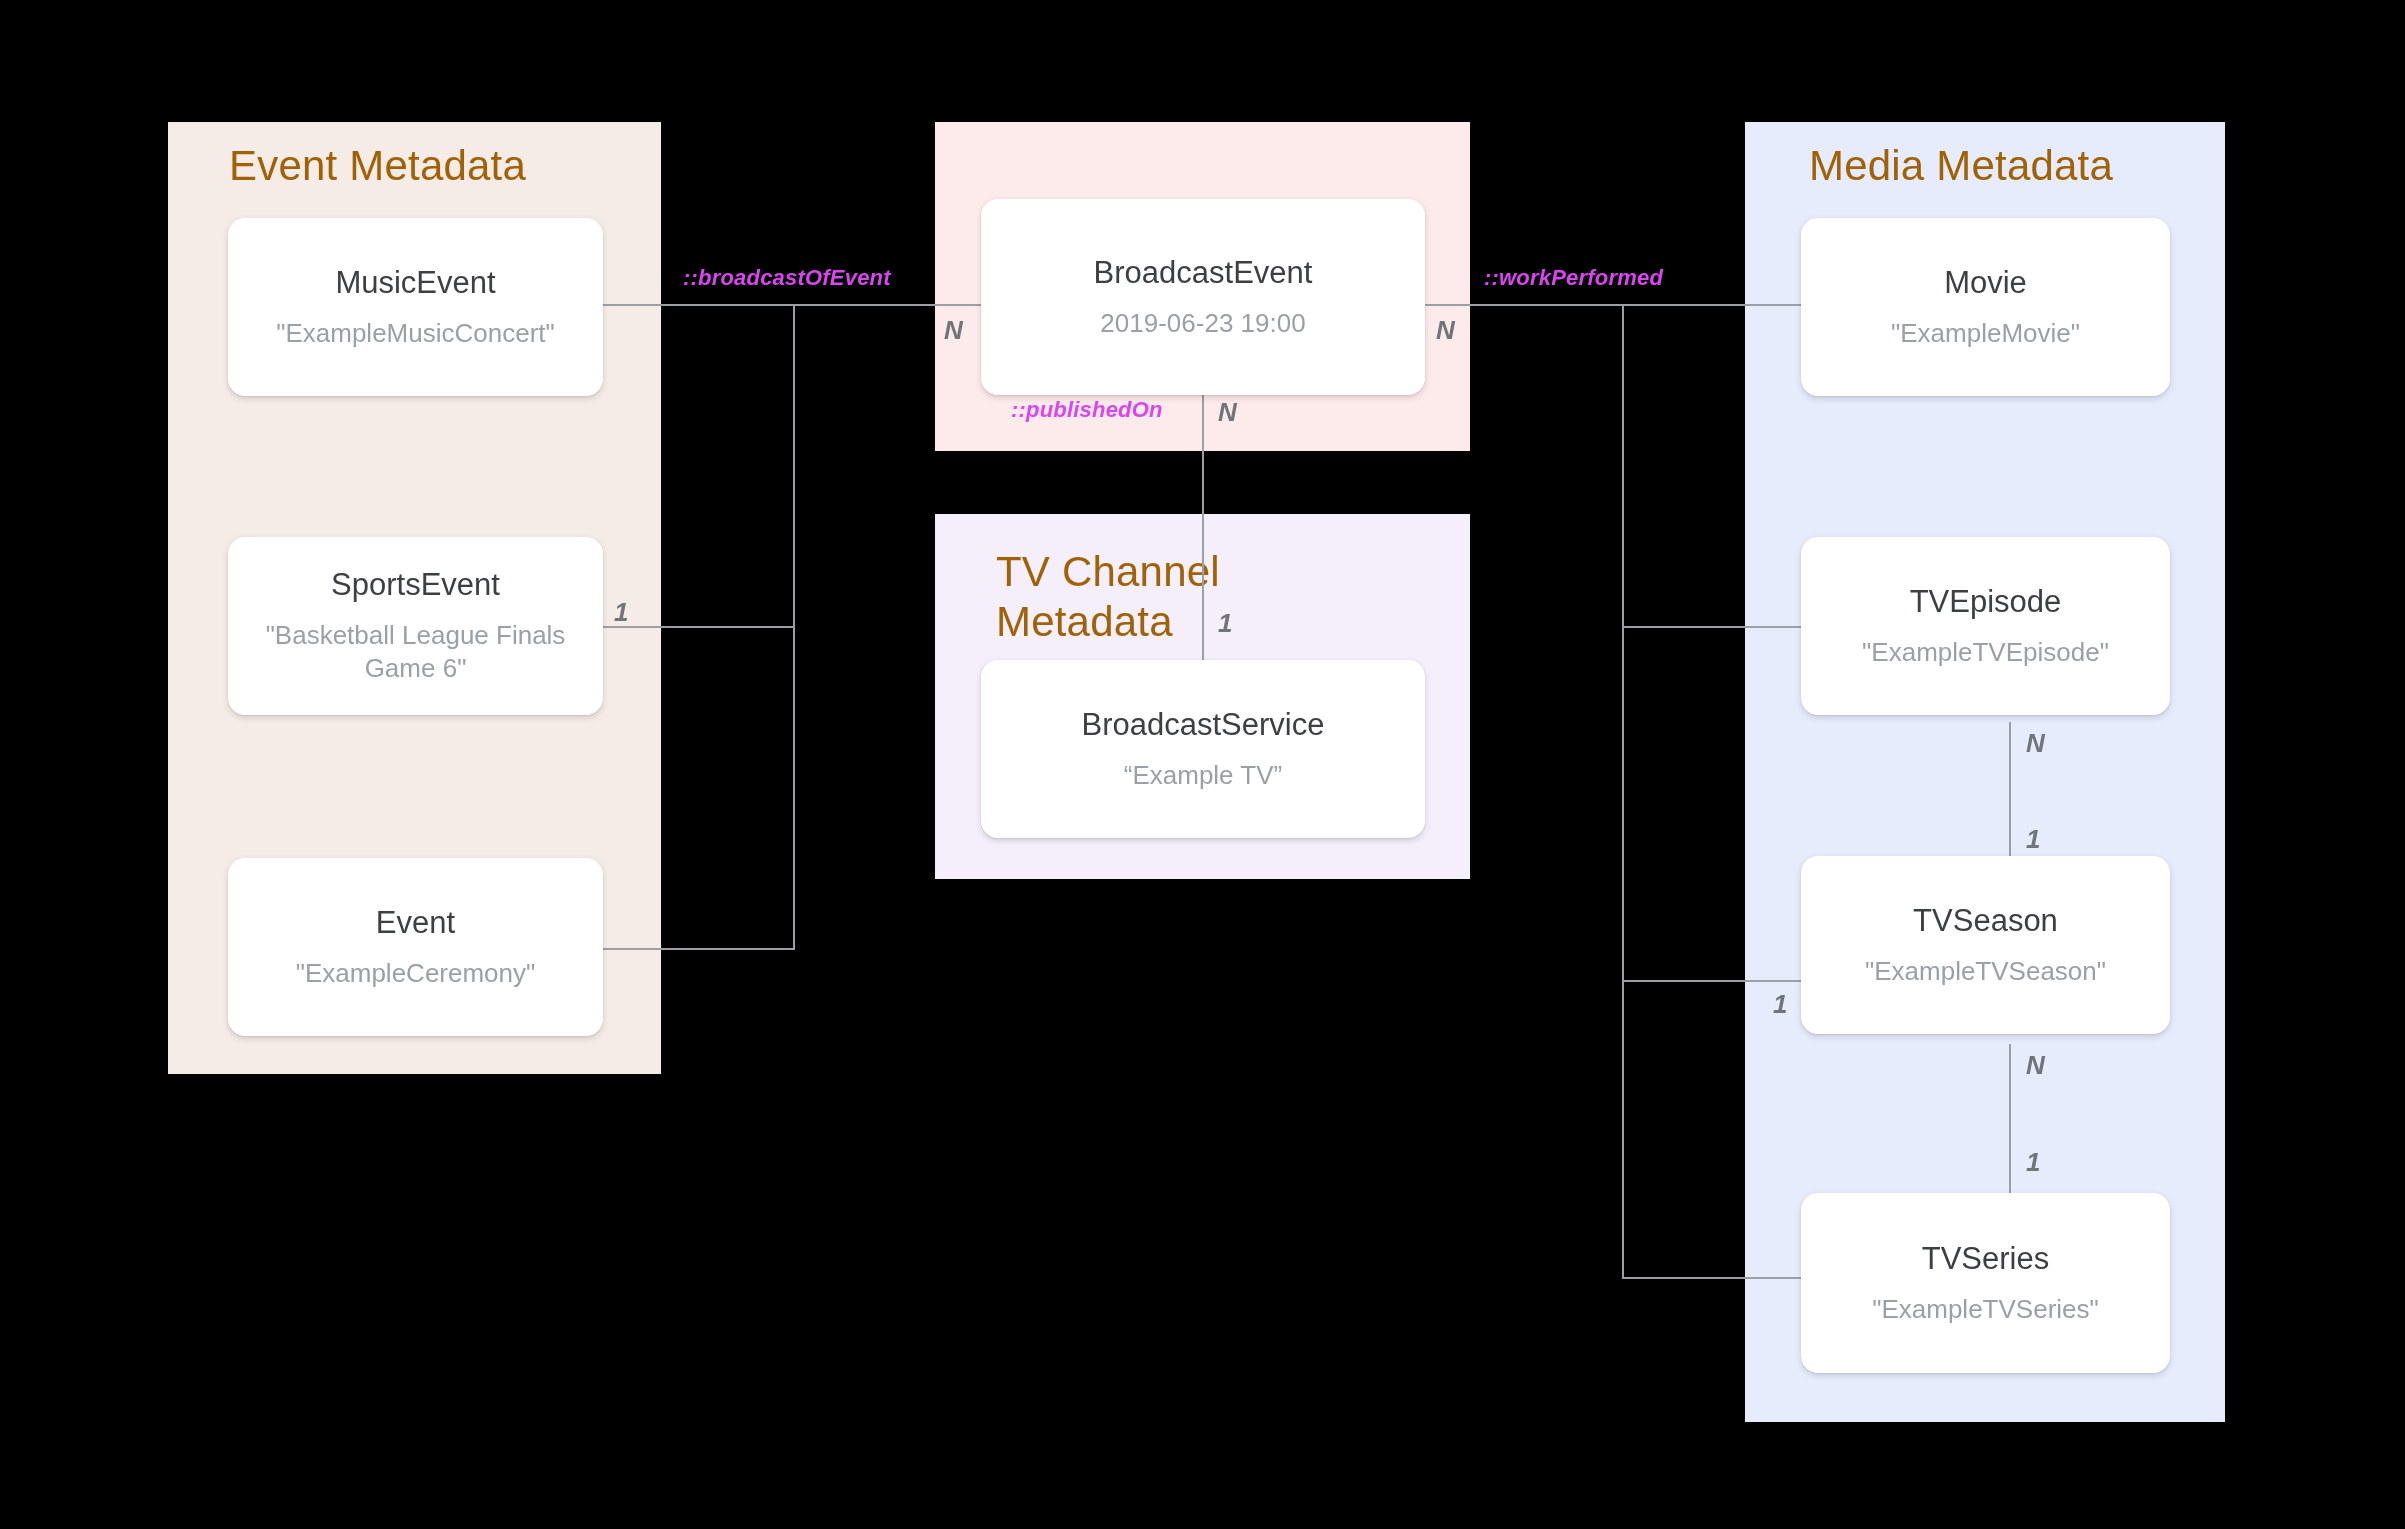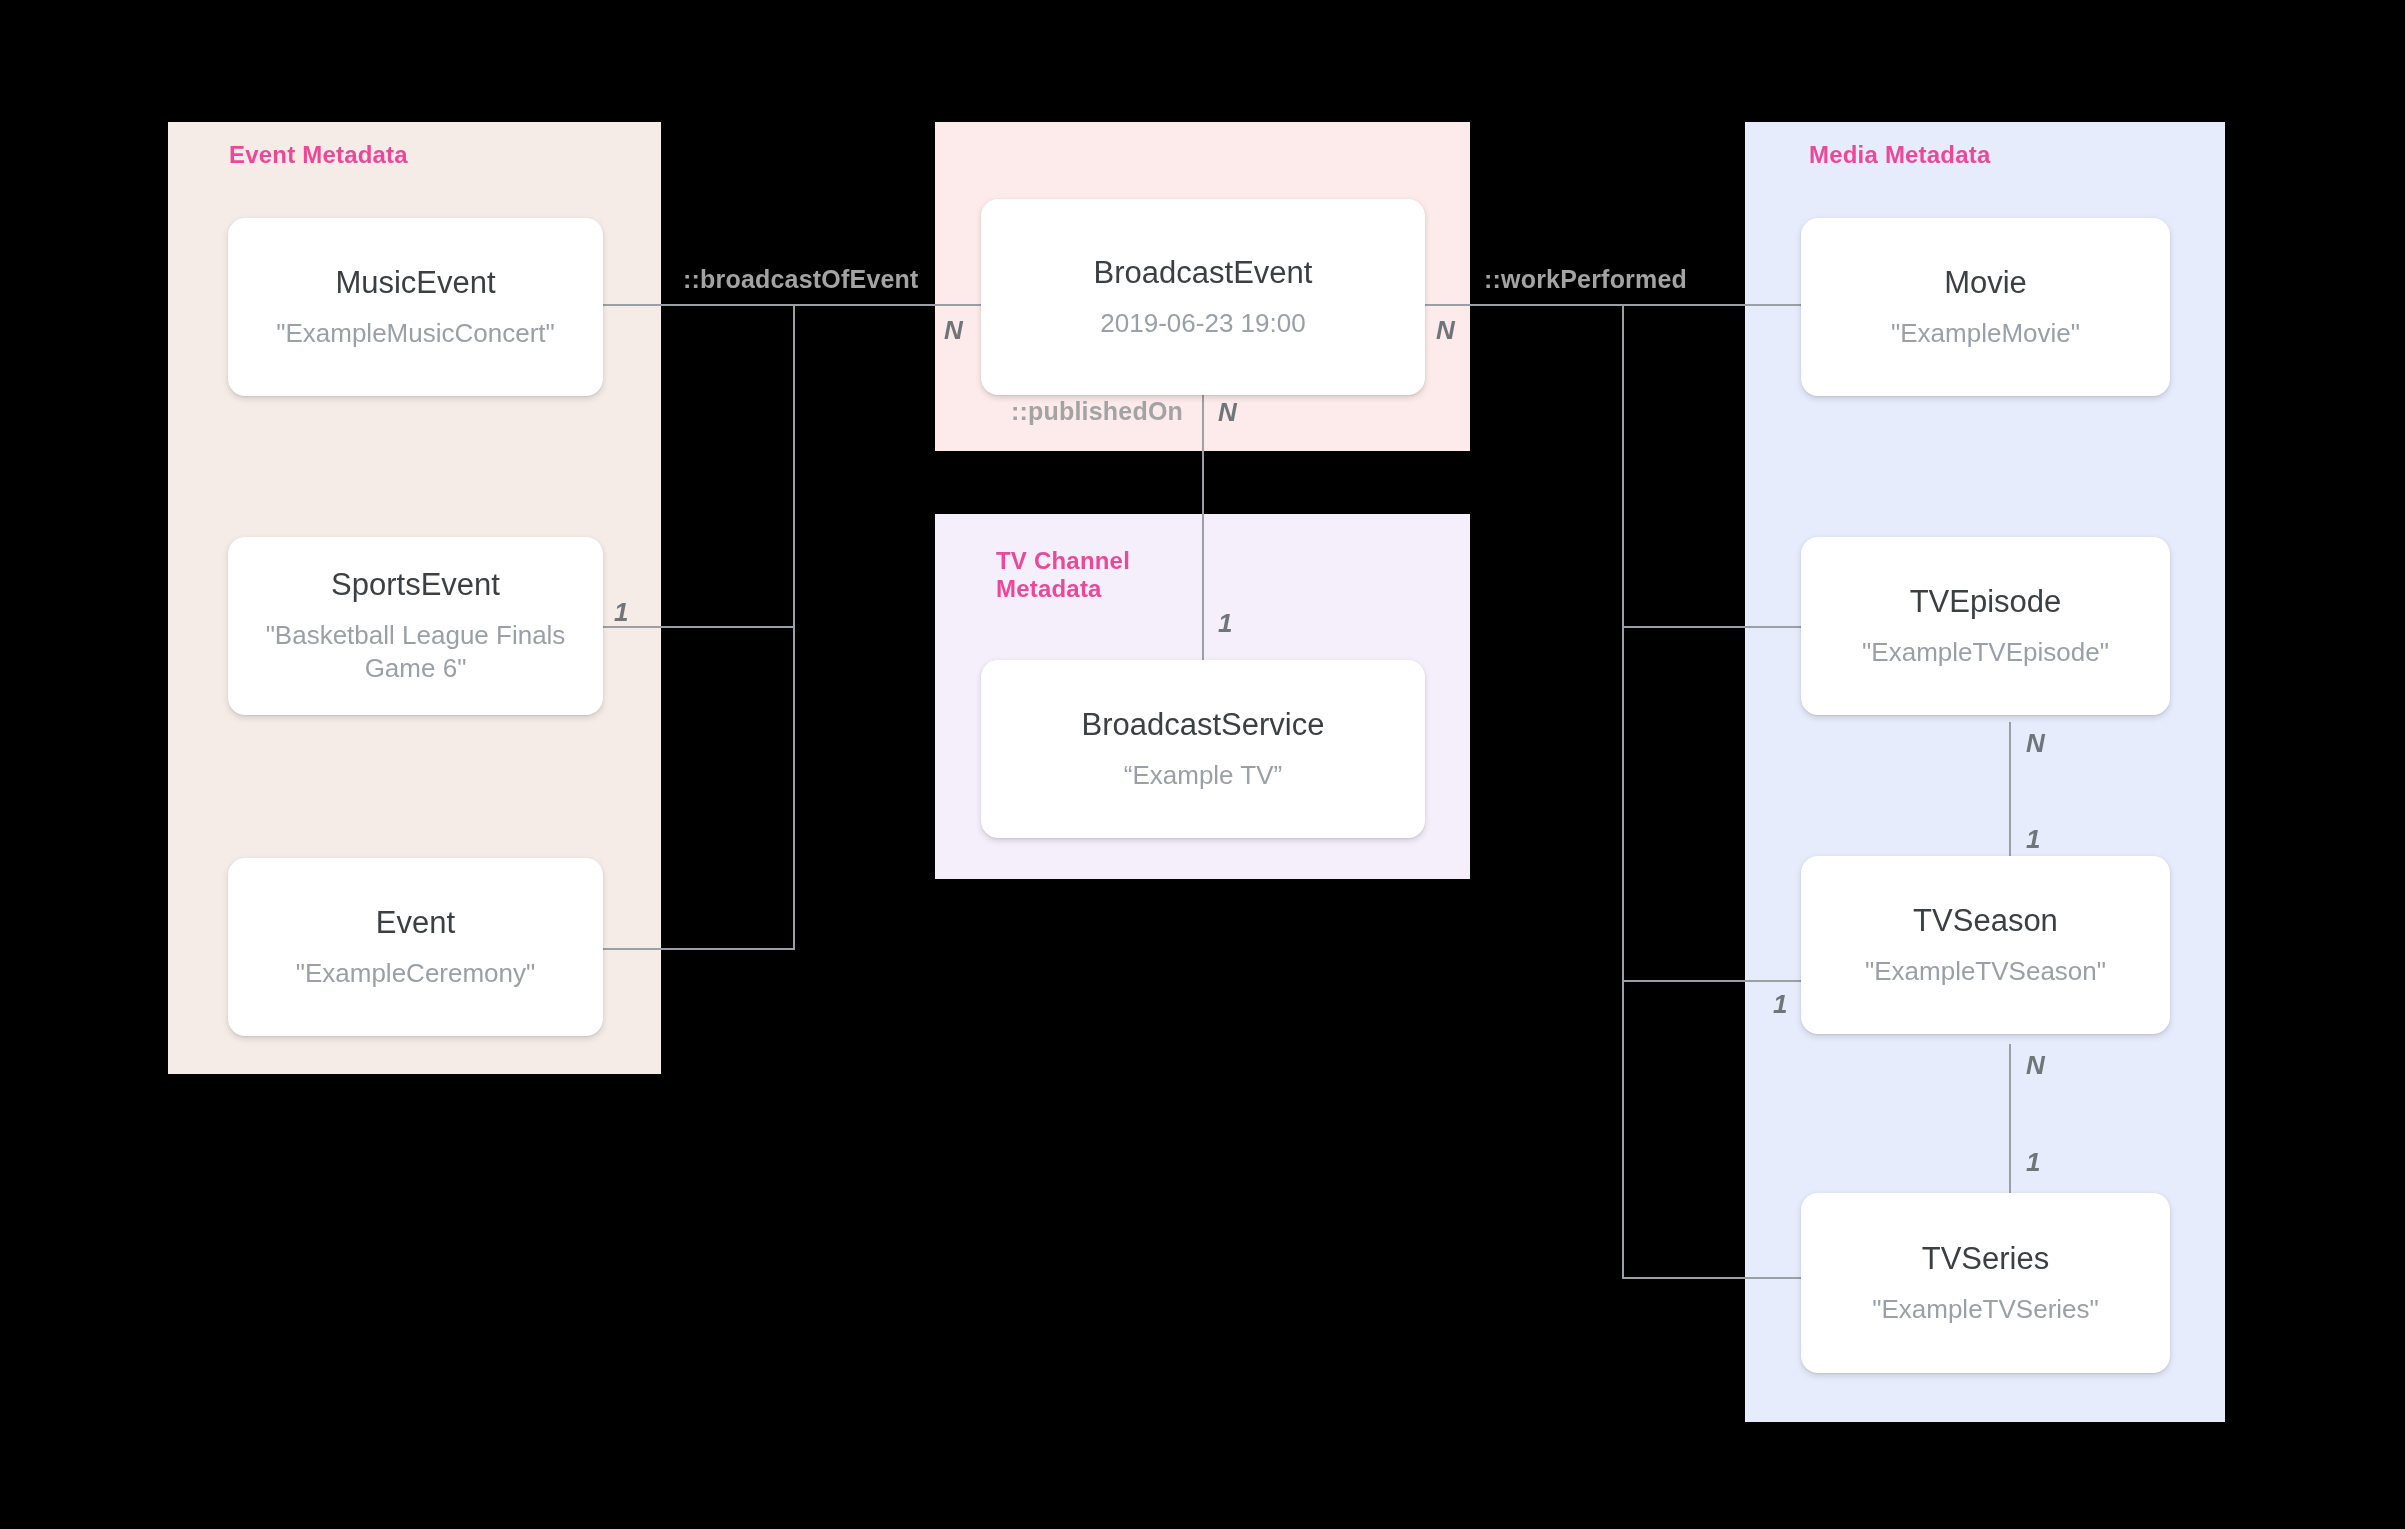--- a/index.html
+++ b/index.html
@@ -18,25 +18,25 @@
     overflow: hidden;
   }
 
   
   .panel {
     position: absolute;
     box-sizing: border-box;
   }
   .panel-title {
     position: absolute;
-    font-size: 24px;
-    color: #ec4899;
+    font-size: 42px;
+    color: #a16207;
     letter-spacing: 0.2px;
     line-height: 1.18;
-    font-weight: 700;
+    font-weight: 400;
   }
 
   
   .card {
     position: absolute;
     box-sizing: border-box;
     background: #ffffff;
     border-radius: 17px;
     box-shadow: 0 2.9px 6.7px rgba(0,0,0,0.13), 0 1px 1.9px rgba(0,0,0,0.08);
     display: flex;
@@ -68,23 +68,24 @@
   }
   .vline {
     position: absolute;
     width: 1.9px;
     background: #9aa0a6;
   }
 
   
   .rel-label {
     position: absolute;
-    font-size: 25px;
+    font-size: 22px;
+    font-style: italic;
     font-weight: bold;
-    color: #a3a3a3;
+    color: #d946ef;
     white-space: nowrap;
     letter-spacing: 0.2px;
   }
   .card-label {
     position: absolute;
     font-size: 26px;
     font-style: italic;
     font-weight: bold;
     color: #70757a;
     white-space: nowrap;

